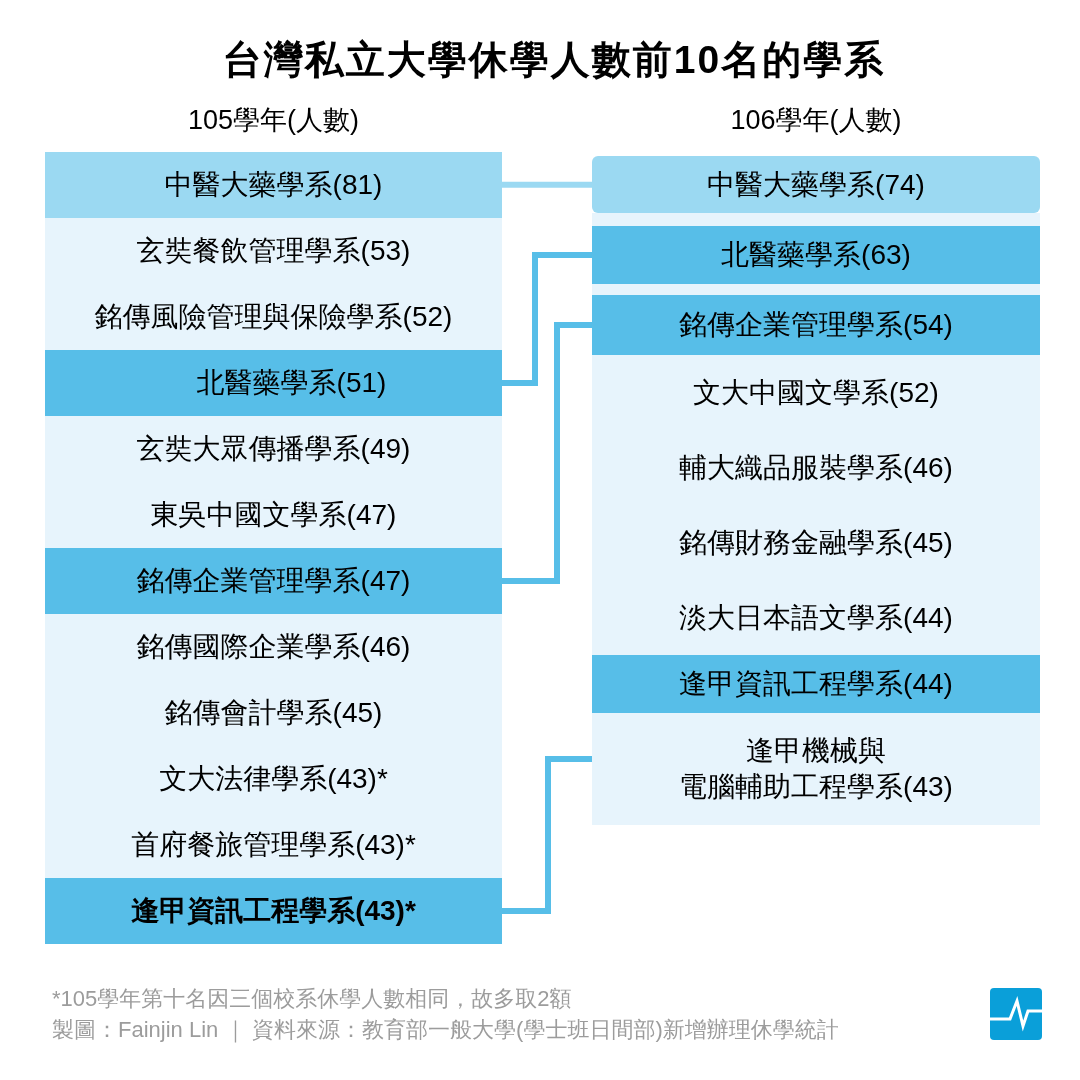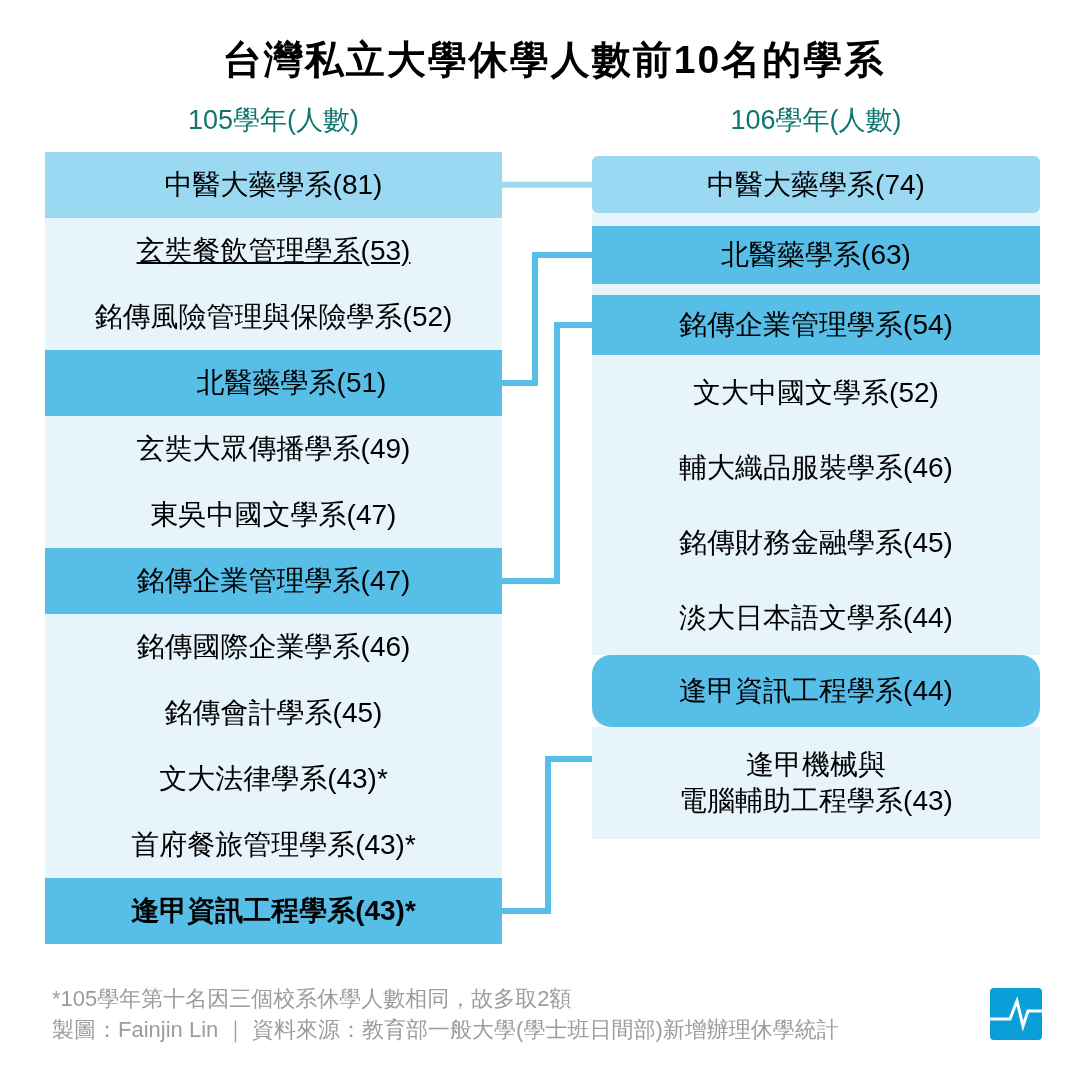--- a/index.html
+++ b/index.html
@@ -24,21 +24,21 @@
     font-size: 39px;
     font-weight: bold;
     color: #000000;
     letter-spacing: 2px;
     margin: 0;
   }
   .col-header {
     position: absolute;
     top: 102px;
     font-size: 27px;
-    color: #0f766e;
+    color: #000000;
     text-align: center;
   }
   #header-left  { left: 45px;  width: 457px; }
   #header-right { left: 592px; width: 448px; }
   .column {
     position: absolute;
     display: flex;
     flex-direction: column;
   }
   #col-left  { left: 45px;  top: 152px; width: 457px; }
@@ -86,21 +86,21 @@
 <body>
 
 <div id="canvas" style="--rank1: #9BD9F2; --highlight: #57BEE8; --row-bg: #E7F4FC; --logo: #0A9FD9; --footer-text: #9C9C9C;">
   <h1 id="chart-title">台灣私立大學休學人數前10名的學系</h1>
 
   <div class="col-header" id="header-left">105學年(人數)</div>
   <div class="col-header" id="header-right">106學年(人數)</div>
 
   <div class="column" id="col-left">
       <div class="row rank1" style="height: 66px;">中醫大藥學系(81)</div>
-      <div class="row normal" style="height: 66px; text-decoration: underline;">玄奘餐飲管理學系(53)</div>
+      <div class="row normal" style="height: 66px;">玄奘餐飲管理學系(53)</div>
       <div class="row normal" style="height: 66px;">銘傳風險管理與保險學系(52)</div>
       <div class="row highlight" style="height: 66px; padding-left: 36px;">北醫藥學系(51)</div>
       <div class="row normal" style="height: 66px;">玄奘大眾傳播學系(49)</div>
       <div class="row normal" style="height: 66px;">東吳中國文學系(47)</div>
       <div class="row highlight" style="height: 66px;">銘傳企業管理學系(47)</div>
       <div class="row normal" style="height: 66px;">銘傳國際企業學系(46)</div>
       <div class="row normal" style="height: 66px;">銘傳會計學系(45)</div>
       <div class="row normal" style="height: 66px;">文大法律學系(43)*</div>
       <div class="row normal" style="height: 66px;">首府餐旅管理學系(43)*</div>
       <div class="row highlight" style="height: 66px; font-weight: bold;">逢甲資訊工程學系(43)*</div>
@@ -108,21 +108,21 @@
   <div class="column" id="col-right">
       <div class="row rank1" style="height: 57px; border-radius: 6px;">中醫大藥學系(74)</div>
       <div class="spacer" style="height: 13px;"></div>
       <div class="row highlight" style="height: 58px;">北醫藥學系(63)</div>
       <div class="spacer" style="height: 11px;"></div>
       <div class="row highlight" style="height: 60px;">銘傳企業管理學系(54)</div>
       <div class="row normal" style="height: 75px;">文大中國文學系(52)</div>
       <div class="row normal" style="height: 75px;">輔大織品服裝學系(46)</div>
       <div class="row normal" style="height: 75px;">銘傳財務金融學系(45)</div>
       <div class="row normal" style="height: 75px;">淡大日本語文學系(44)</div>
-      <div class="row highlight" style="height: 72px; border-radius: 19px;">逢甲資訊工程學系(44)</div>
+      <div class="row highlight" style="height: 58px;">逢甲資訊工程學系(44)</div>
       <div class="row normal" style="height: 112px;">逢甲機械與
 電腦輔助工程學系(43)</div>
     </div>
 
   <svg id="connectors" width="1080" height="1080">
       <polyline points="502,184.75 592,184.75" fill="none" stroke="#9BD9F2" stroke-width="6"></polyline>
       <polyline points="502,383 535,383 535,255 592,255" fill="none" stroke="#57BEE8" stroke-width="6"></polyline>
       <polyline points="502,581 557,581 557,325 592,325" fill="none" stroke="#57BEE8" stroke-width="6"></polyline>
       <polyline points="502,911 548,911 548,759 592,759" fill="none" stroke="#57BEE8" stroke-width="6"></polyline>
     </svg>

